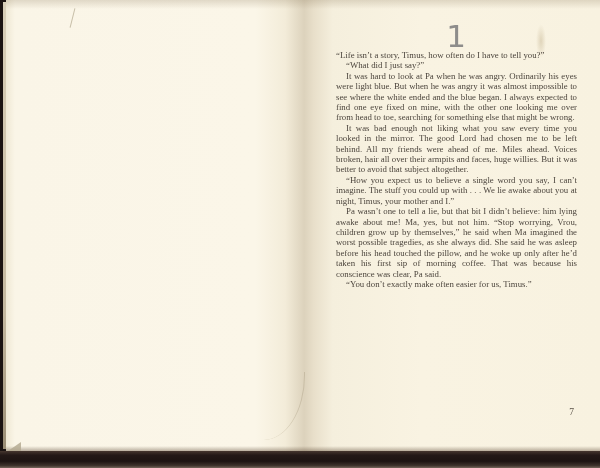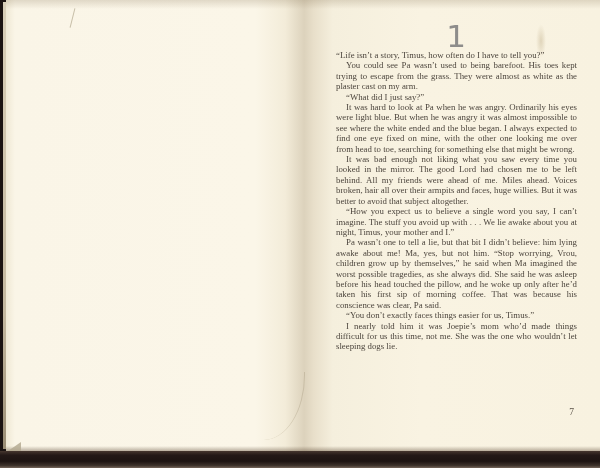--- a/index.html
+++ b/index.html
@@ -81,28 +81,26 @@
 <div class="scan">
   <div class="pages">
     <div class="scratch-artifact"></div>
     <div class="crease-artifact"></div>
     <div class="smudge-artifact"></div>
 
     <div class="chapter-number">1</div>
 
     <div class="text-block">
         <p>“Life isn’t a story, Timus, how often do I have to tell you?”</p>
-        <p class="indent">You could see Pa wasn’t used to being barefoot. His toes kept trying to escape from the grass. They were almost as white as the plaster cast on my arm.</p>
         <p class="indent">“What did I just say?”</p>
         <p class="indent">It was hard to look at Pa when he was angry. Ordinarily his eyes were light blue. But when he was angry it was almost impossible to see where the white ended and the blue began. I always expected to find one eye fixed on mine, with the other one looking me over from head to toe, searching for something else that might be wrong.</p>
         <p class="indent">It was bad enough not liking what you saw every time you looked in the mirror. The good Lord had chosen me to be left behind. All my friends were ahead of me. Miles ahead. Voices broken, hair all over their armpits and faces, huge willies. But it was better to avoid that subject altogether.</p>
-        <p class="indent">“How you expect us to believe a single word you say, I can’t imagine. The stuff you avoid up with . . . We lie awake about you at night, Timus, your mother and I.”</p>
+        <p class="indent">“How you expect us to believe a single word you say, I can’t imagine. The stuff you could up with . . . We lie awake about you at night, Timus, your mother and I.”</p>
         <p class="indent">Pa wasn’t one to tell a lie, but that bit I didn’t believe: him lying awake about me! Ma, yes, but not him. “Stop worrying, Vrou, children grow up by themselves,” he said when Ma imagined the worst possible tragedies, as she always did. She said he was asleep before his head touched the pillow, and he woke up only after he’d taken his first sip of morning coffee. That was because his conscience was clear, Pa said.</p>
-        <p class="indent">“You don’t exactly faces things easier for us, Timus.”</p>
-        <p class="indent">I nearly told him it was Joepie’s mom who’d made things difficult for us this time, not me. She was the one who wouldn’t let sleeping dogs lie.</p>
+        <p class="indent">“You don’t exactly make often easier for us, Timus.”</p>
       </div>
 
     <div class="page-number">7</div>
   </div>
 
   <div class="page-stack-edge"></div>
   <div class="corner-fold"></div>
   <div class="cover-bottom"></div>
 </div>
 

